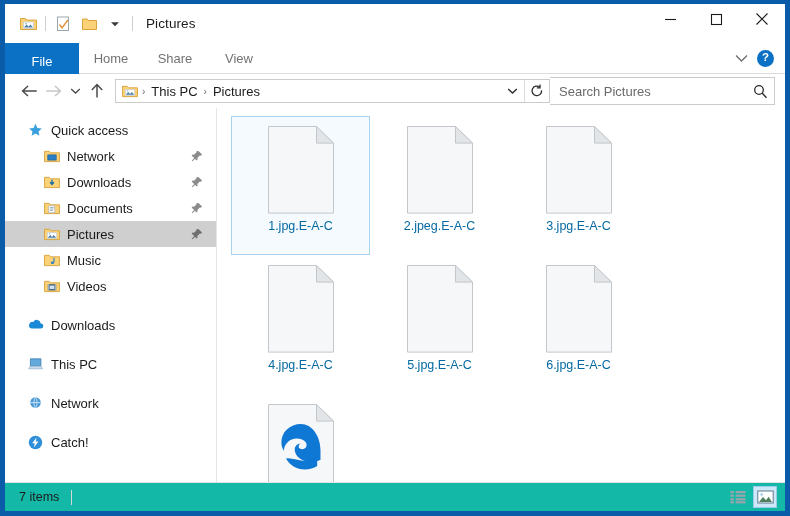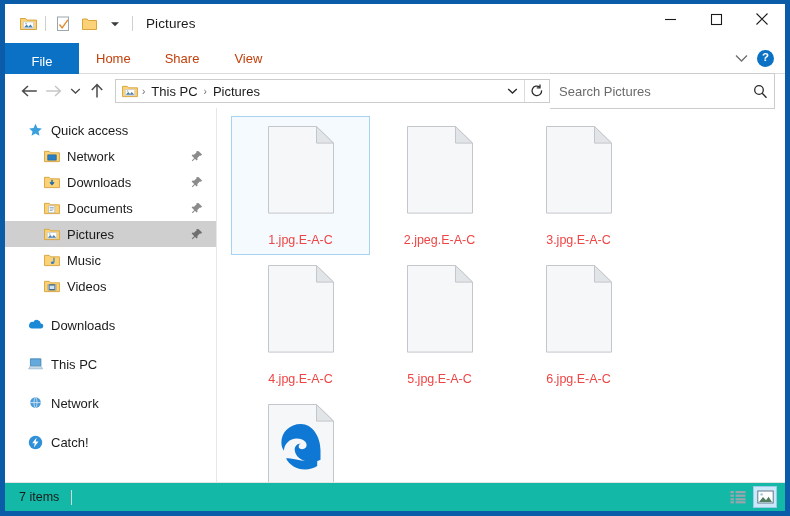--- a/index.html
+++ b/index.html
@@ -73,22 +73,22 @@
     background: #ffffff;
     display: flex;
     align-items: stretch;
     border-bottom: 1px solid #dcdcdc;
     position: relative;
     z-index: 6;
   }
   .tab {
     display: flex; align-items: center; justify-content: center;
     font-size: 13px;
-    color: #c2410c;
-    padding: 0 17px;
+    color: #737373;
+    padding: 0 8px;
     min-width: 64px;
     height: 31px;
   }
   .tab.file {
     background: #0b71c5;
     color: #ffffff;
     min-width: 74px;
     padding: 18px 18px;
   }
   #ribbon-right {
@@ -156,21 +156,21 @@
     padding: 0 2px;
   }
   .addr-ctl {
     width: 24px; height: 22px;
     display: flex; align-items: center; justify-content: center;
     flex: 0 0 auto;
   }
   .addr-div { width: 1px; height: 22px; background: #dcdcdc; }
   #searchbox {
     width: 225px;
-    height: 36px;
+    height: 28px;
     border: 1px solid #cccccc;
     border-left: none;
     background: #ffffff;
     display: flex;
     align-items: center;
     padding: 0 6px 0 9px;
   }
   #search-input {
     flex: 1;
     border: none;
@@ -255,24 +255,24 @@
     padding-top: 6px;
   }
   .file-icon-wrap {
     width: 74px; height: 94px;
     display: flex; align-items: flex-start; justify-content: center;
     position: relative;
   }
   .doc-icon { position: relative; width: 74px; height: 94px; }
   .file-label {
     font-size: 12.5px;
-    color: #ef4444;
+    color: #0369a1;
     text-align: center;
     line-height: 15px;
-    margin-top: 16px;
+    margin-top: 2px;
     max-width: 128px;
     word-break: break-word;
   }
 
   
   #watermark {
     position: absolute;
     left: 0; top: 0;
     width: 100%; height: 100%;
     pointer-events: none;

